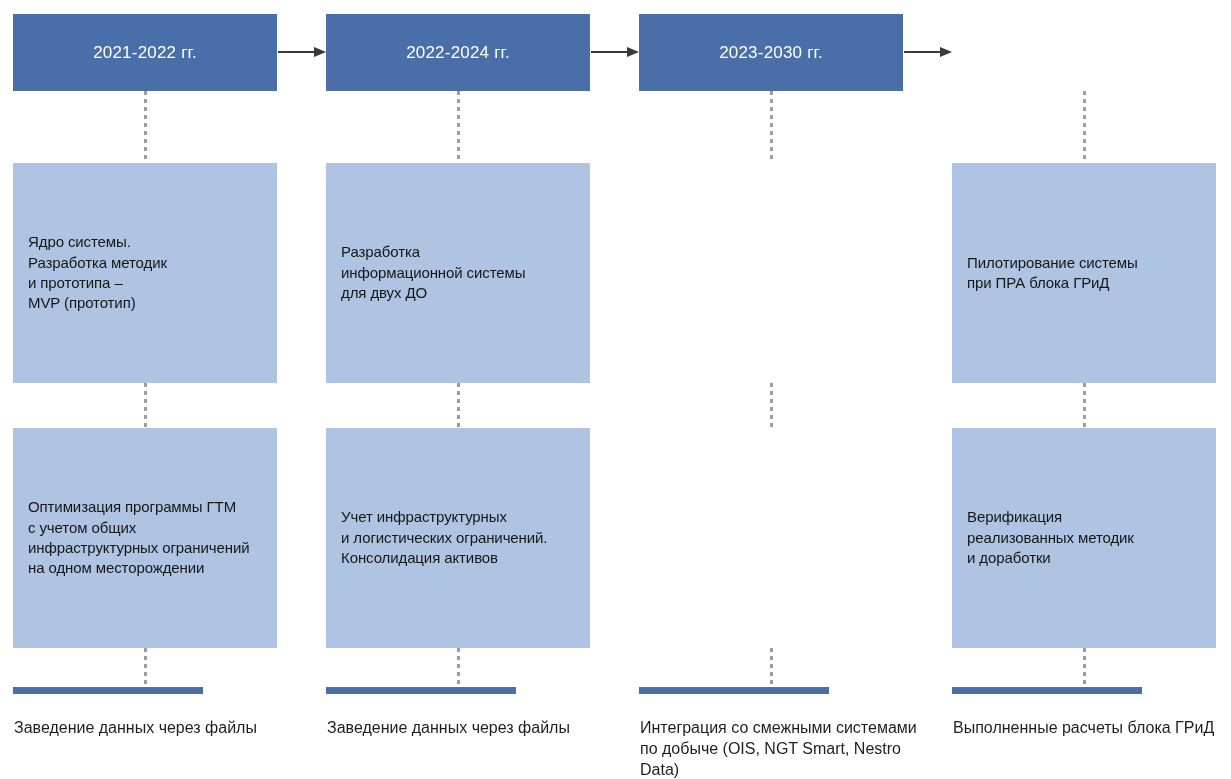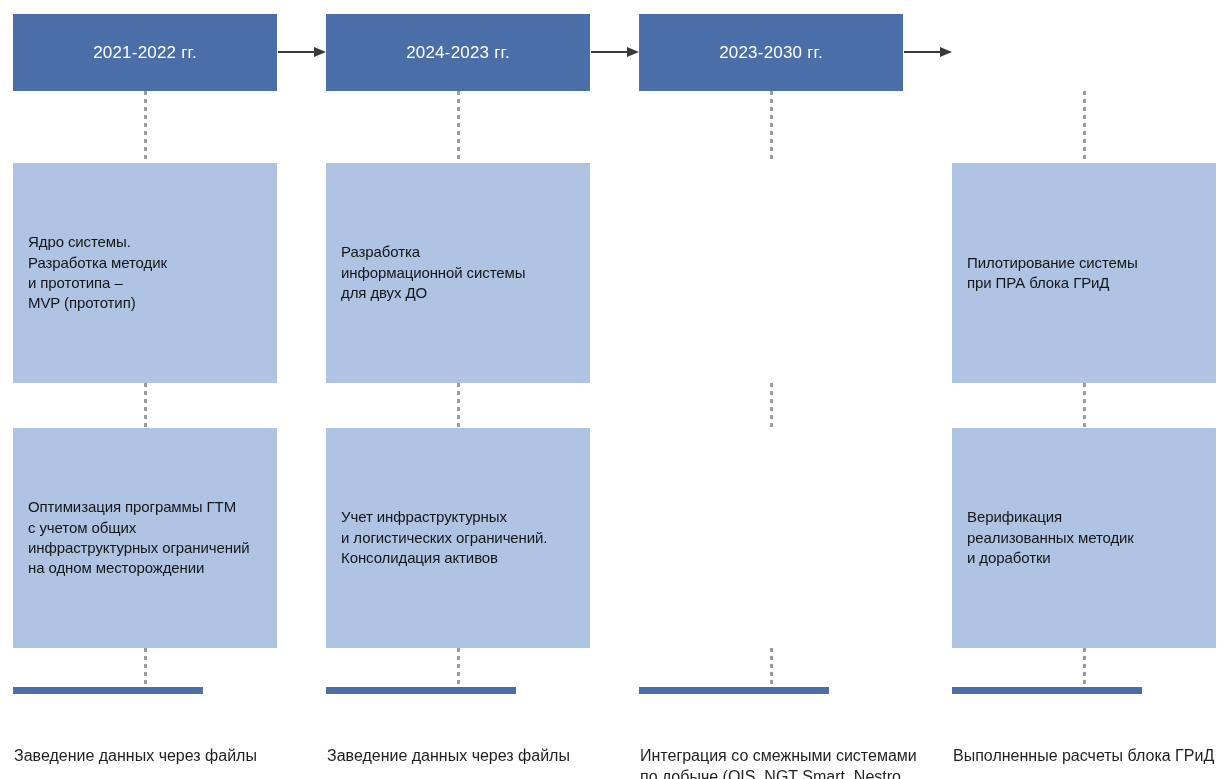--- a/index.html
+++ b/index.html
@@ -43,21 +43,20 @@
   .box-top{top:163px;}
   .box-bottom{top:428px;}
   .progress-bar{
     position:absolute;top:687px;left:0;width:190px;height:7px;
     background:var(--bar-color);
   }
   .stage-caption{
     position:absolute;top:718px;left:1px;width:300px;
     color:var(--caption-text);font-size:16px;line-height:1.3;
     white-space:pre-line;
-    margin-top:28px;
   }
   .flow-arrow{
     position:absolute;top:47px;height:10px;width:48px;
   }
   .arrow-0{left:278px;} .arrow-1{left:591px;} .arrow-2{left:904px;}
   .flow-arrow .shaft{
     position:absolute;left:0;top:4px;height:2px;right:10px;
     background:var(--arrow-color);
   }
   .flow-arrow .head{
@@ -83,21 +82,21 @@
     <div class="stage-box box-bottom">Оптимизация программы ГТМ
 с учетом общих
 инфраструктурных ограничений
 на одном месторождении</div>
     <div class="connector conn-3"></div>
     <div class="progress-bar"></div>
     <div class="stage-caption">Заведение данных через файлы</div>
   </div>
 
   <div class="column col-1">
-    <div class="stage-header">2024-2023 гг.</div>
+    <div class="stage-header">2022-2024 гг.</div>
     <div class="connector conn-1"></div>
     <div class="stage-box box-top">Разработка
 информационной системы
 для двух ДО</div>
     <div class="connector conn-2"></div>
     <div class="stage-box box-bottom">Учет инфраструктурных
 и логистических ограничений.
 Консолидация активов</div>
     <div class="connector conn-3"></div>
     <div class="progress-bar"></div>

